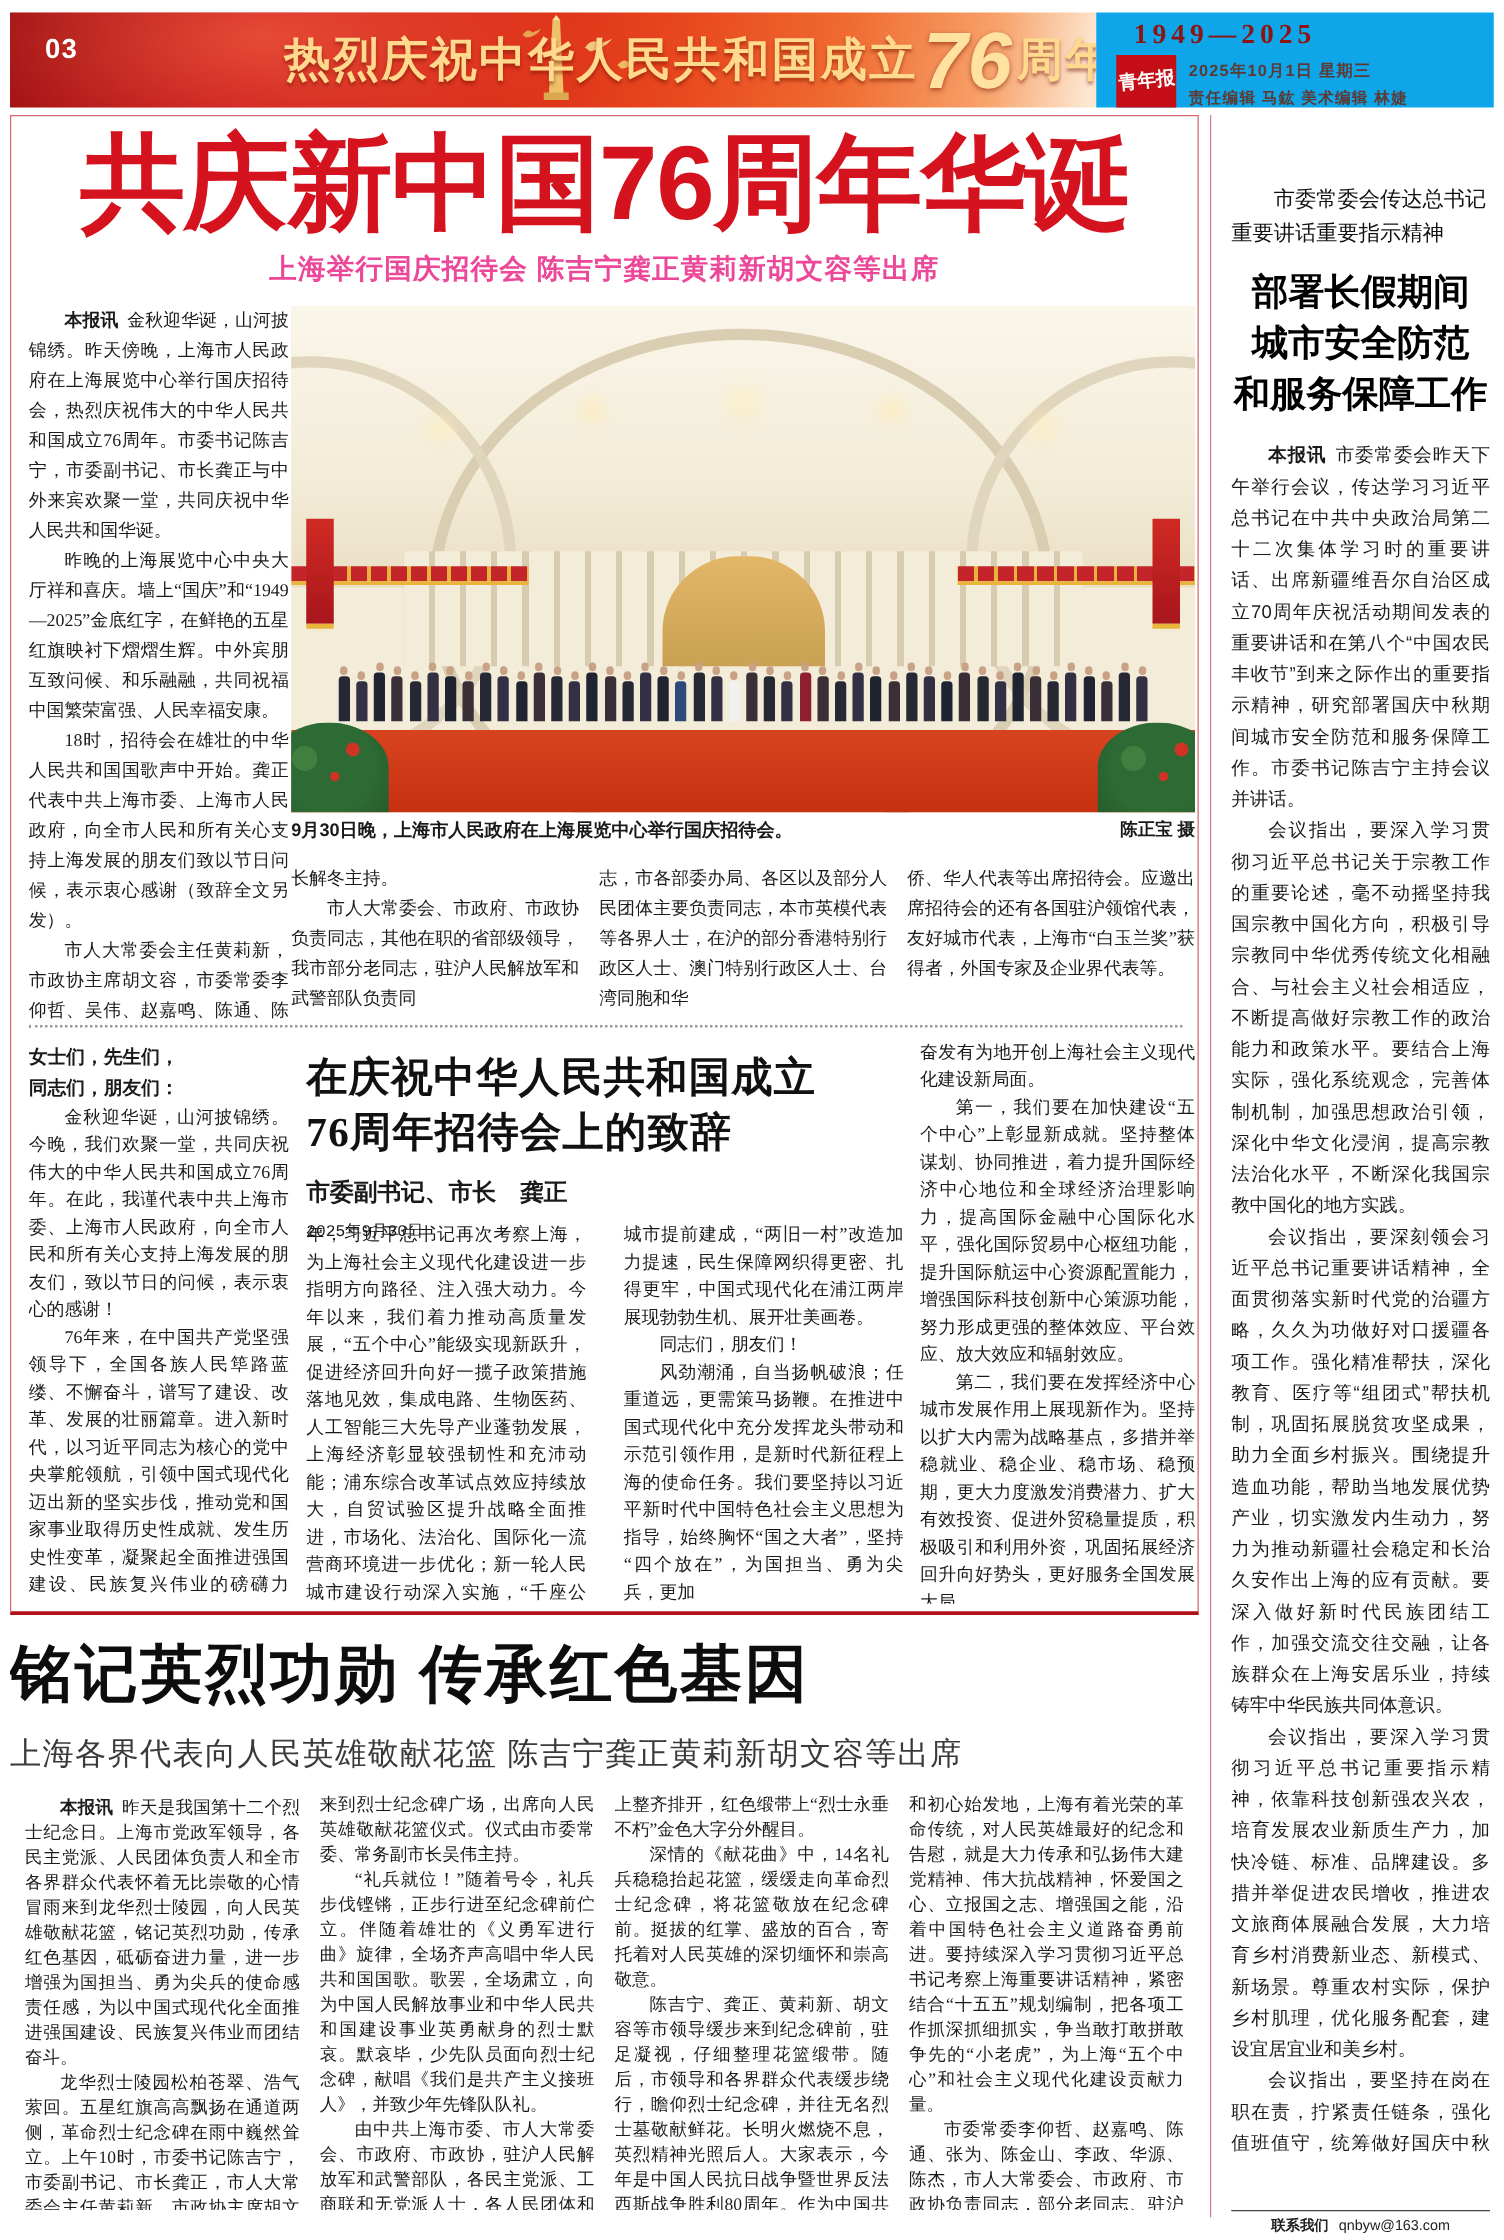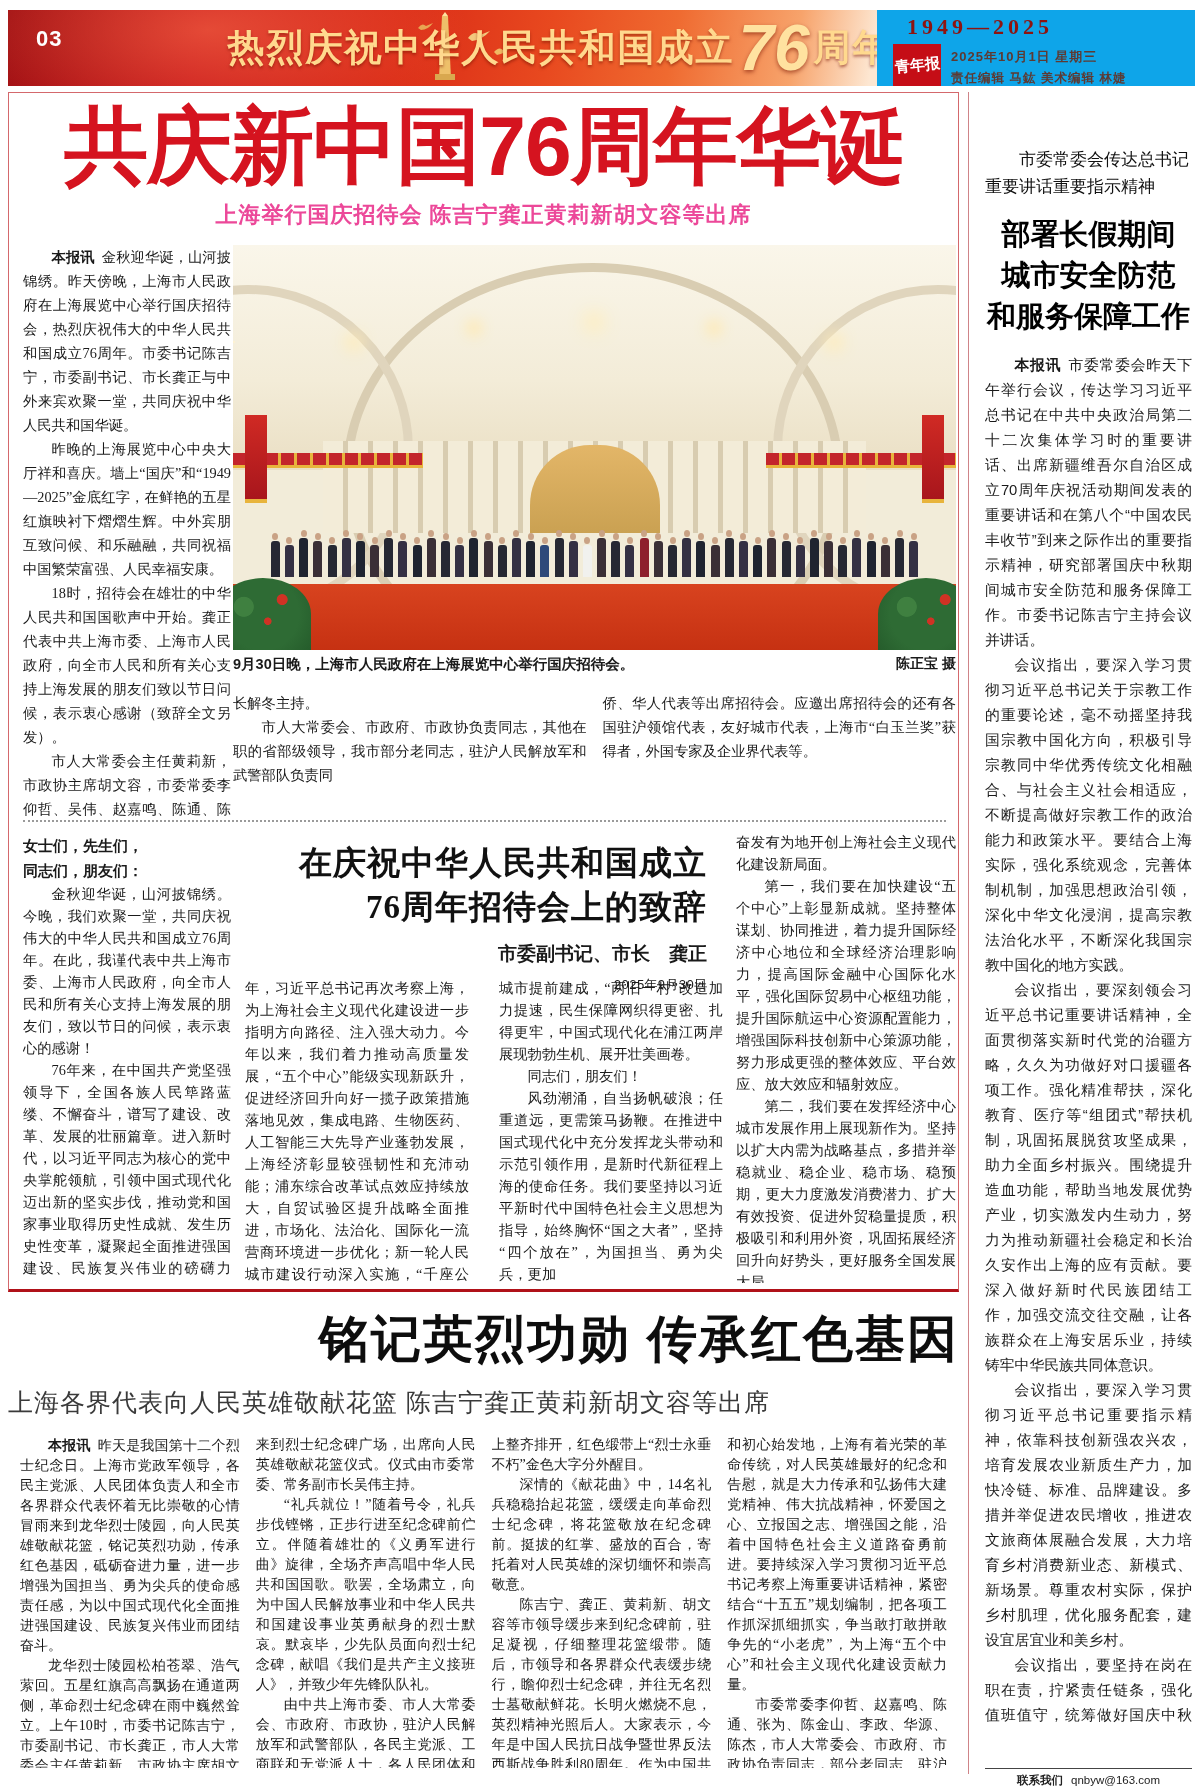--- a/index.html
+++ b/index.html
@@ -83,40 +83,40 @@
   .caption-row{position:absolute;left:224px;top:562px;width:723px;display:flex;justify-content:space-between}
   .caption{font-size:14.5px;font-weight:700}
   .credit{font-size:14px;font-weight:700}
 
   .mcols{position:absolute;left:224px;top:598px;width:723px;height:124px;overflow:hidden;display:flex;gap:16px}
   .mcols .col{flex:1}
   .mcols p{font-family:"Liberation Serif",serif;font-size:14.3px;line-height:24px;text-align:justify}
   .mcols p.ind{text-indent:2em}
 
   
-  .speech-title{position:absolute;left:220px;top:748px;width:478px;text-align:right}
+  .speech-title{position:absolute;left:236px;top:748px;width:478px;text-align:left}
   .speech-title h2{font-family:"Liberation Serif",serif;font-weight:900;font-size:33px;line-height:44px;color:#111;letter-spacing:1px}
   .speech-byline{margin-top:12px;font-size:19px;font-weight:700;font-family:"Liberation Serif",serif}
   .speech-date{margin-top:9px;font-size:13px;font-family:Liberation Mono, monospace}
   .speech-ab{position:absolute;left:236px;top:884px;width:478px;height:306px;overflow:hidden;display:flex;gap:30px}
   .speech-ab .col{flex:1}
   .speech-c{position:absolute;left:727px;top:738px;width:220px;height:452px;overflow:hidden}
 
   
   .vrule{position:absolute;left:968px;top:92px;height:1682px;border-left:1px solid #cf8488}
   .sidebar{position:absolute;left:985px;top:146px;width:207px;height:1580px;overflow:hidden}
   .sb-eyebrow{font-size:17px;line-height:27px;text-indent:2em;color:#111}
   .sb-title{margin-top:14px;text-align:center;font-weight:900;font-size:29px;line-height:41px;color:#000}
   .sb-body{margin-top:16px}
   .sb-body p{font-size:14.8px;line-height:25px;text-align:justify;text-indent:2em}
   .sb-body p.lead{text-indent:2em}
 
   
   .memorial{position:absolute;left:8px;top:1300px;width:951px;height:468px;overflow:hidden}
-  .mem-head{margin-top:6px;text-align:right;font-weight:900;font-size:50px;letter-spacing:2px;color:#0d0d0d}
+  .mem-head{margin-top:6px;text-align:left;font-weight:900;font-size:50px;letter-spacing:2px;color:#0d0d0d}
   .mem-sub{margin-top:13px;text-align:left;font-size:25px;color:#3a3a3a;letter-spacing:1px}
   .mem-cols{margin-top:16px;padding:0 12px;display:flex;gap:16px}
   .mem-cols .col{flex:1;height:352px;overflow:hidden}
   .mem-cols p{font-family:"Liberation Serif",serif;font-size:14px;line-height:20px;text-align:justify}
   .mem-cols p.ind{text-indent:2em}
 
   .footer{position:absolute;left:985px;top:1768px;width:207px;border-top:1px solid #444;padding-top:4px;
      font-size:11.5px;color:#222;text-align:center;white-space:nowrap}
   .footer b{margin-right:8px}
 </style>
@@ -189,20 +189,23 @@
       <span class="caption">9月30日晚，上海市人民政府在上海展览中心举行国庆招待会。</span>
       <span class="credit">陈正宝 摄</span>
     </div>
 
     <div class="mcols">
       <div class="col">
         <p>长解冬主持。</p>
         <p class="ind">市人大常委会、市政府、市政协负责同志，其他在职的省部级领导，我市部分老同志，驻沪人民解放军和武警部队负责同</p>
       </div>
       <div class="col">
+        <p>志，市各部委办局、各区以及部分人民团体主要负责同志，本市英模代表等各界人士，在沪的部分香港特别行政区人士、澳门特别行政区人士、台湾同胞和华</p>
+      </div>
+      <div class="col">
         <p>侨、华人代表等出席招待会。应邀出席招待会的还有各国驻沪领馆代表，友好城市代表，上海市“白玉兰奖”获得者，外国专家及企业界代表等。</p>
       </div>
     </div>
 
     <div class="divider"></div>
 
     <div class="speech-col">
       <div class="salut">
         <p>女士们，先生们，</p>
         <p>同志们，朋友们：</p>

